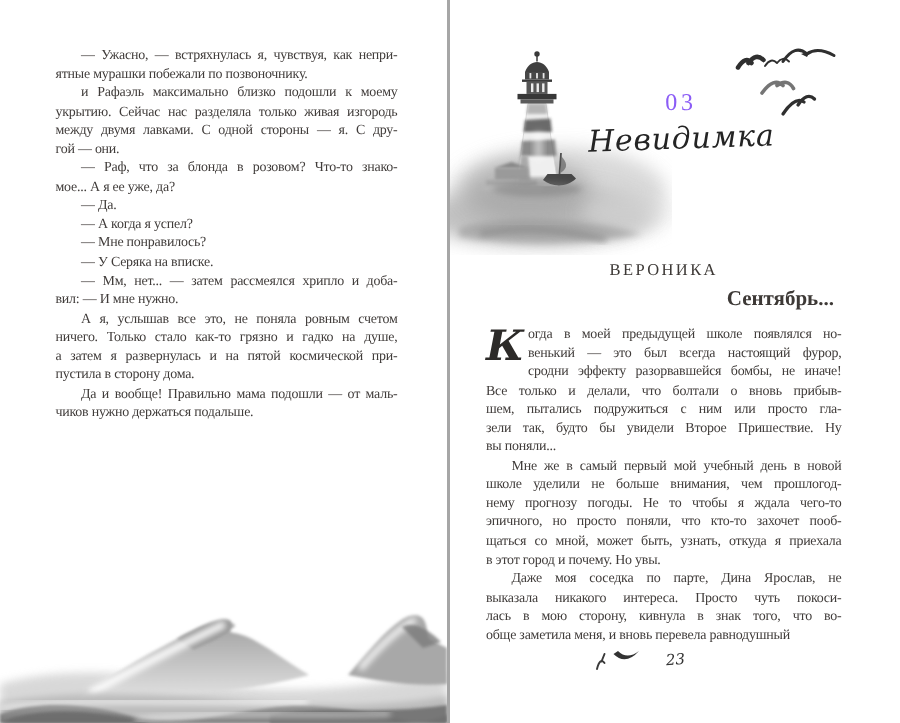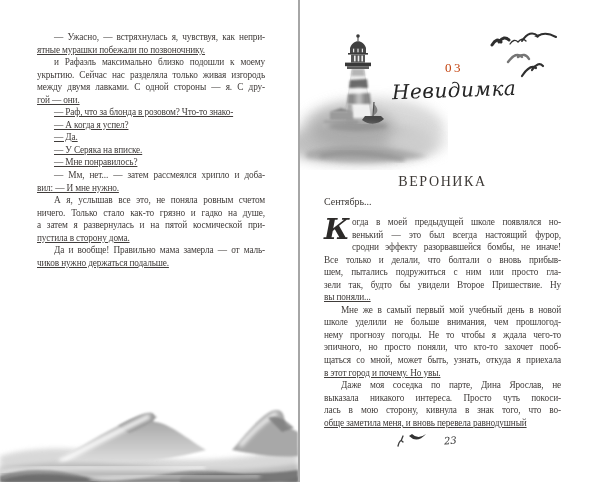--- a/index.html
+++ b/index.html
@@ -9,37 +9,37 @@
     color:#403c3a;
     -webkit-font-smoothing:antialiased;
   }
   .spread{position:relative;width:600px;height:482px;background:#ffffff;padding-left:11px;}
   .gutter{position:absolute;left:298px;top:0;width:2px;height:482px;background:#a6a6a6;}
 
   
   .textblock{position:absolute;font-size:9.3px;line-height:12.55px;letter-spacing:-0.15px;}
   #left-text{left:37px;top:31px;width:228px;}
   .para .line{text-align:justify;text-align-last:justify;}
-  .para .line:last-child{text-align-last:left;text-decoration:underline;}
+  .para .line:last-child{text-align-last:left;}
   .para > .line:first-child{text-indent:17px;}
 
   
   .right-col{position:absolute;left:324px;top:174px;width:237px;}
-  .pov-heading{text-align:center;font-size:14px;letter-spacing:1.6px;color:#3d3936;}
-  .date-line{padding-right:5px;font-size:10px;font-weight:normal;color:#3d3936;margin-top:6px;}
+  .pov-heading{text-align:center;font-size:11px;letter-spacing:1.6px;color:#3d3936;}
+  .date-line{text-align:right;padding-right:5px;font-size:14px;font-weight:bold;color:#3d3936;margin-top:6px;}
   #right-text{position:relative;margin-top:9px;font-size:9.3px;line-height:12.55px;letter-spacing:-0.15px;}
   .para.dropcap .cap{
     float:left;width:25px;height:25px;margin:1px 3px 0 0;
     font-family:"DejaVu Serif",serif;font-style:italic;font-weight:bold;
     font-size:28px;line-height:25px;color:#2c2a28;
   }
 
   
   .chapter{position:absolute;left:392px;top:60px;width:124px;text-align:center;}
-  .chapter-num{font-size:13px;letter-spacing:2.5px;color:#c2410c;}
+  .chapter-num{font-size:16px;letter-spacing:2.5px;color:#8b5cf6;}
   .chapter-title{
     margin-top:2px;font-family:"DejaVu Serif",serif;font-style:italic;
     font-size:20px;color:#242424;letter-spacing:.5px;transform:rotate(-2deg);
   }
 
   
   .footer-birds{position:absolute;left:392px;top:431px;}
   .page-num{
     position:absolute;left:444px;top:435px;
     font-family:"DejaVu Serif",serif;font-style:italic;font-size:10px;color:#333;
@@ -63,45 +63,46 @@
           <div class="line">ятные мурашки побежали по позвоночнику.</div>
         </div>
         <div class="para">
           <div class="line">и Рафаэль максимально близко подошли к моему</div>
           <div class="line">укрытию. Сейчас нас разделяла только живая изгородь</div>
           <div class="line">между двумя лавками. С одной стороны — я. С дру-</div>
           <div class="line">гой — они.</div>
         </div>
         <div class="para">
           <div class="line">— Раф, что за блонда в розовом? Что-то знако-</div>
+          <div class="line">мое... А я ее уже, да?</div>
+        </div>
+        <div class="para">
+          <div class="line">— Да.</div>
         </div>
         <div class="para">
           <div class="line">— А когда я успел?</div>
         </div>
         <div class="para">
-          <div class="line">— Да.</div>
+          <div class="line">— Мне понравилось?</div>
         </div>
         <div class="para">
           <div class="line">— У Серяка на вписке.</div>
-        </div>
-        <div class="para">
-          <div class="line">— Мне понравилось?</div>
         </div>
         <div class="para">
           <div class="line">— Мм, нет... — затем рассмеялся хрипло и доба-</div>
           <div class="line">вил: — И мне нужно.</div>
         </div>
         <div class="para">
           <div class="line">А я, услышав все это, не поняла ровным счетом</div>
           <div class="line">ничего. Только стало как-то грязно и гадко на душе,</div>
           <div class="line">а затем я развернулась и на пятой космической при-</div>
           <div class="line">пустила в сторону дома.</div>
         </div>
         <div class="para">
-          <div class="line">Да и вообще! Правильно мама замерла — от маль-</div>
+          <div class="line">Да и вообще! Правильно мама подошли — от маль-</div>
           <div class="line">чиков нужно держаться подальше.</div>
         </div>
       </div>
 
     <svg id="waves-svg" width="298" height="84" viewBox="0 0 298 84">
       <defs>
         <filter id="b1" x="-20%" y="-20%" width="140%" height="140%">
             <feGaussianBlur stdDeviation="1"></feGaussianBlur>
           </filter>
         <filter id="b2" x="-20%" y="-20%" width="140%" height="140%">

